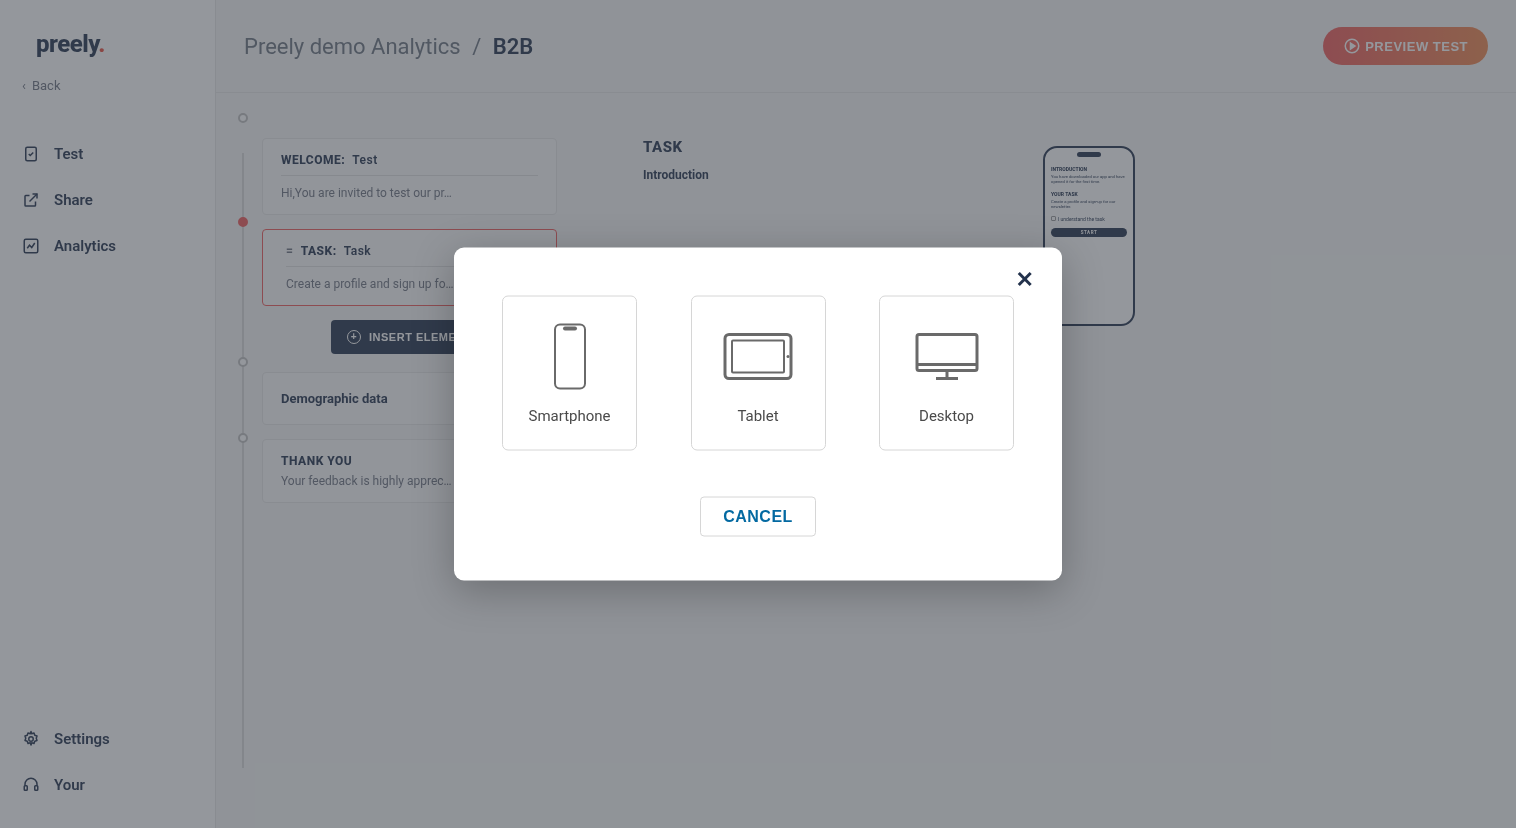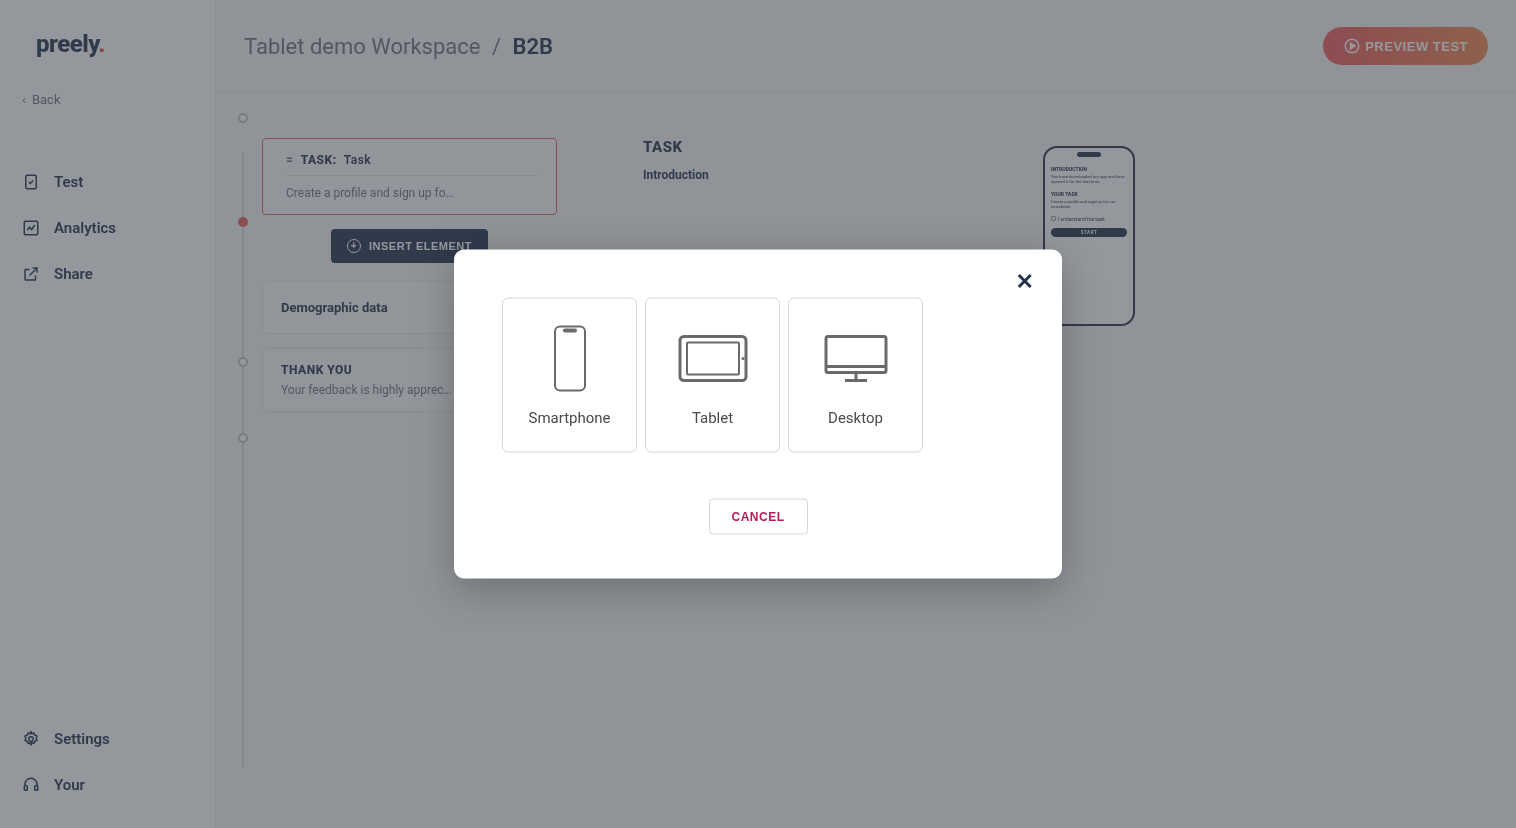--- a/index.html
+++ b/index.html
@@ -1,20 +1,20 @@
 <!DOCTYPE html>
 <html><head>
 <meta charset="utf-8">
 <style>
   * { box-sizing: border-box; }
   html, body { margin:0; padding:0; height:100%; font-family: -apple-system, BlinkMacSystemFont, "Segoe UI", Roboto, Helvetica, Arial, sans-serif; }
   body { width:1516px; height:828px; background:#f5f5f5; overflow:hidden; position:relative; }
 
   
-  .sidebar { position:absolute; left:0; top:0; width:216px; height:828px; background:#fff; border-right:1px solid #e6e6e6; padding:30px 18px 20px 18px; display:flex; flex-direction:column;gap:14px; }
+  .sidebar { position:absolute; left:0; top:0; width:216px; height:828px; background:#fff; border-right:1px solid #e6e6e6; padding:30px 18px 20px 18px; display:flex; flex-direction:column; }
   .logo { font-weight:800; font-size:24px; color:#23324c; letter-spacing:-0.5px; padding:0 18px 10px 18px; }
   .logo .dot { color:#e84c3d; }
   .back { font-size:13px; color:#6e7380; padding:10px 18px 20px 4px; display:flex; align-items:center; gap:6px; cursor:pointer; }
   .nav-group { margin-top:18px; }
   .nav-item { display:flex; align-items:center; gap:14px; padding:14px 4px; color:#23324c; font-weight:600; font-size:15px; cursor:pointer; }
   .nav-item svg, .nav-item .ico { width:18px; height:18px; flex:0 0 18px; }
   .nav-bottom { margin-top:auto; }
 
   
   .main { position:absolute; left:216px; top:0; right:0; height:828px; background:#f7f7f7; }
@@ -56,25 +56,25 @@
   .phone .ph-t { font-size:4.2px; line-height:1.3; margin-bottom:6px; }
   .phone .ph-check { display:flex; align-items:center; gap:2px; margin:6px 0; }
   .phone .ph-check .box { width:5px; height:5px; border:0.5px solid #999; border-radius:1px; }
   .phone .ph-btn { background:#23324c; color:#fff; text-align:center; border-radius:8px; padding:2px 0; font-size:4.5px; letter-spacing:0.5px; font-weight:700; }
 
   
   .overlay { position:absolute; inset:0; background:rgba(60,66,74,0.55); }
   .modal { position:absolute; width:608px; background:#fff; border-radius:10px; left:50%; top:50%; transform:translate(-50%, -50%); padding:48px 48px 40px 48px; box-shadow:0 10px 40px rgba(0,0,0,0.25); }
   .modal .close { position:absolute; top:18px; right:22px; font-size:22px; font-weight:700; color:#23324c; cursor:pointer; background:none; border:none; }
   .modal h2 { margin:0 0 50px 0; font-size:24px; font-weight:700; color:#23324c; }
-  .device-row { display:flex; justify-content:flex-start; gap:8px; margin-bottom:46px; }
+  .device-row { display:flex; justify-content:space-between; gap:8px; margin-bottom:46px; }
   .device { width:135px; height:155px; border:1px solid #d6d6d6; border-radius:6px; display:flex; flex-direction:column; align-items:center; justify-content:center; gap:16px; cursor:pointer; }
   .device .dlabel { font-size:15px; color:#4a4a4a; }
   .device .dicon { height:68px; display:flex; align-items:center; justify-content:center; }
-  .cancel-btn { display:block; margin:4px auto; background:#fff; border:1px solid #d6d6d6; border-radius:4px; padding:10px 22px; font-size:12px; font-weight:700; letter-spacing:0.5px; color:#be185d; cursor:pointer; }
+  .cancel-btn { display:block; margin:4px auto; background:#fff; border:1px solid #d6d6d6; border-radius:4px; padding:10px 22px; font-size:16px; font-weight:700; letter-spacing:0.5px; color:#0369a1; cursor:pointer; }
 
 </style>
 </head>
 <body>
 
 <div class="sidebar">
   <div class="logo">
     <span>preely</span><span class="dot">.</span>
   </div>
   <div class="back">
@@ -85,33 +85,33 @@
   <div class="nav-group">
     <div class="nav-item">
       <svg viewBox="0 0 24 24" fill="none" stroke="#23324c" stroke-width="2">
           <rect x="5" y="3" width="14" height="18" rx="2"></rect>
           <path d="M9 12l2 2 4-4"></path>
         </svg>
       <span>Test</span>
     </div>
     <div class="nav-item">
       <svg viewBox="0 0 24 24" fill="none" stroke="#23324c" stroke-width="2">
-          <rect x="3" y="3" width="18" height="18" rx="2"></rect>
-          <path d="M7 15l3-4 3 3 4-6"></path>
-        </svg>
-      <span>Analytics</span>
-    </div>
-    <div class="nav-item">
-      <svg viewBox="0 0 24 24" fill="none" stroke="#23324c" stroke-width="2">
           <path d="M14 4h6v6"></path>
           <path d="M20 4L10 14"></path>
           <path d="M18 14v5a1 1 0 01-1 1H5a1 1 0 01-1-1V7a1 1 0 011-1h5"></path>
         </svg>
       <span>Share</span>
     </div>
+    <div class="nav-item">
+      <svg viewBox="0 0 24 24" fill="none" stroke="#23324c" stroke-width="2">
+          <rect x="3" y="3" width="18" height="18" rx="2"></rect>
+          <path d="M7 15l3-4 3 3 4-6"></path>
+        </svg>
+      <span>Analytics</span>
+    </div>
   </div>
 
   <div class="nav-bottom">
     <div class="nav-item">
       <svg viewBox="0 0 24 24" fill="none" stroke="#23324c" stroke-width="2">
           <circle cx="12" cy="12" r="3"></circle>
           <path d="M12 2l1 3 3-1 1 3 3 1-1 3 1 3-3 1-1 3-3-1-1 3-1-3-3 1-1-3-3-1 1-3-1-3 3-1 1-3 3 1z" stroke-linejoin="round"></path>
         </svg>
       <span>Settings</span>
     </div>
@@ -122,21 +122,21 @@
           <rect x="17" y="13" width="4" height="6" rx="1"></rect>
         </svg>
       <span>Your</span>
     </div>
   </div>
 </div>
 
 <div class="main">
   <div class="topbar">
     <div class="breadcrumb">
-      <span>Tablet demo Workspace</span>
+      <span>Preely demo Analytics</span>
       <span style="margin:0 6px;">/</span>
       <span class="current">B2B</span>
     </div>
     <button class="preview-btn">
       <svg viewBox="0 0 24 24" fill="none" stroke="#fff" stroke-width="2">
           <circle cx="12" cy="12" r="9"></circle>
           <path d="M10 8l6 4-6 4z" fill="#fff"></path>
         </svg>
       <span>PREVIEW TEST</span>
     </button>
@@ -144,20 +144,24 @@
 
   <div class="content">
 
     <div class="col-left">
       <div class="timeline"></div>
       <div class="t-dot" style="top:20px"></div>
       <div class="t-dot active" style="top:124px"></div>
       <div class="t-dot" style="top:264px"></div>
       <div class="t-dot" style="top:340px"></div>
 
+      <div class="card">
+        <div class="card-head"><span>WELCOME:</span>&nbsp; <span class="val">Test</span></div>
+        <div class="card-body">Hi,You are invited to test our pr…</div>
+      </div>
 
       <div class="card active">
         <div class="card-head"><span class="drag">=</span> <span>TASK:</span>&nbsp; <span class="val">Task</span></div>
         <div class="card-body">Create a profile and sign up fo…</div>
       </div>
 
       <button class="insert-btn">
         <span class="plus">+</span>
         <span>INSERT ELEMENT</span>
       </button>

